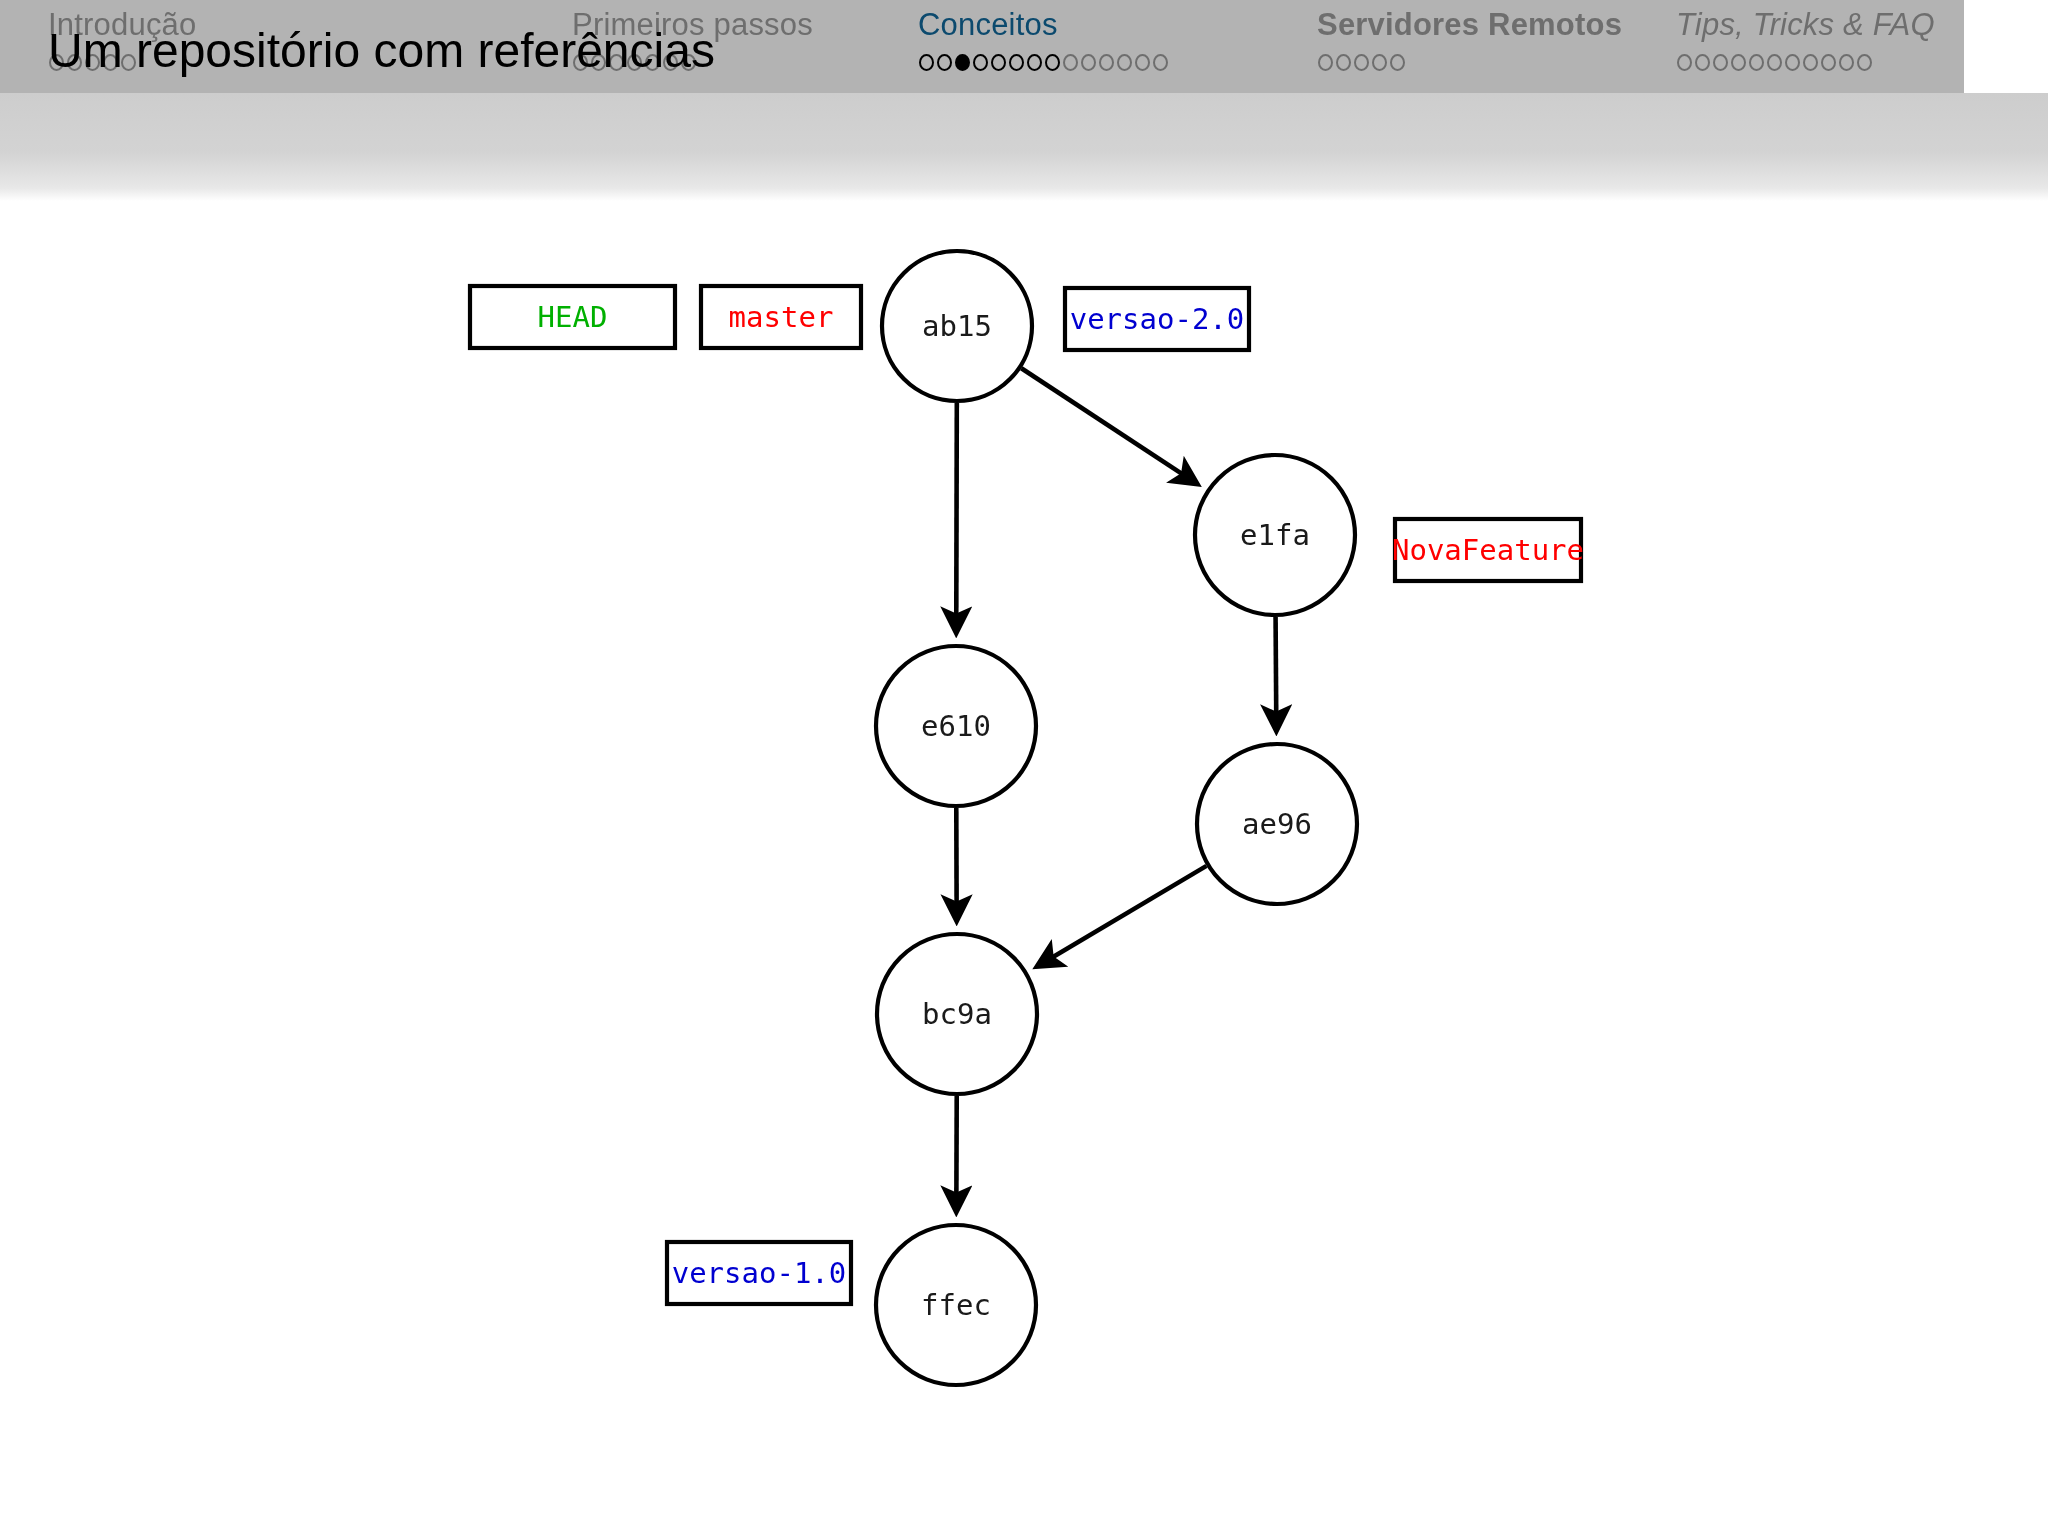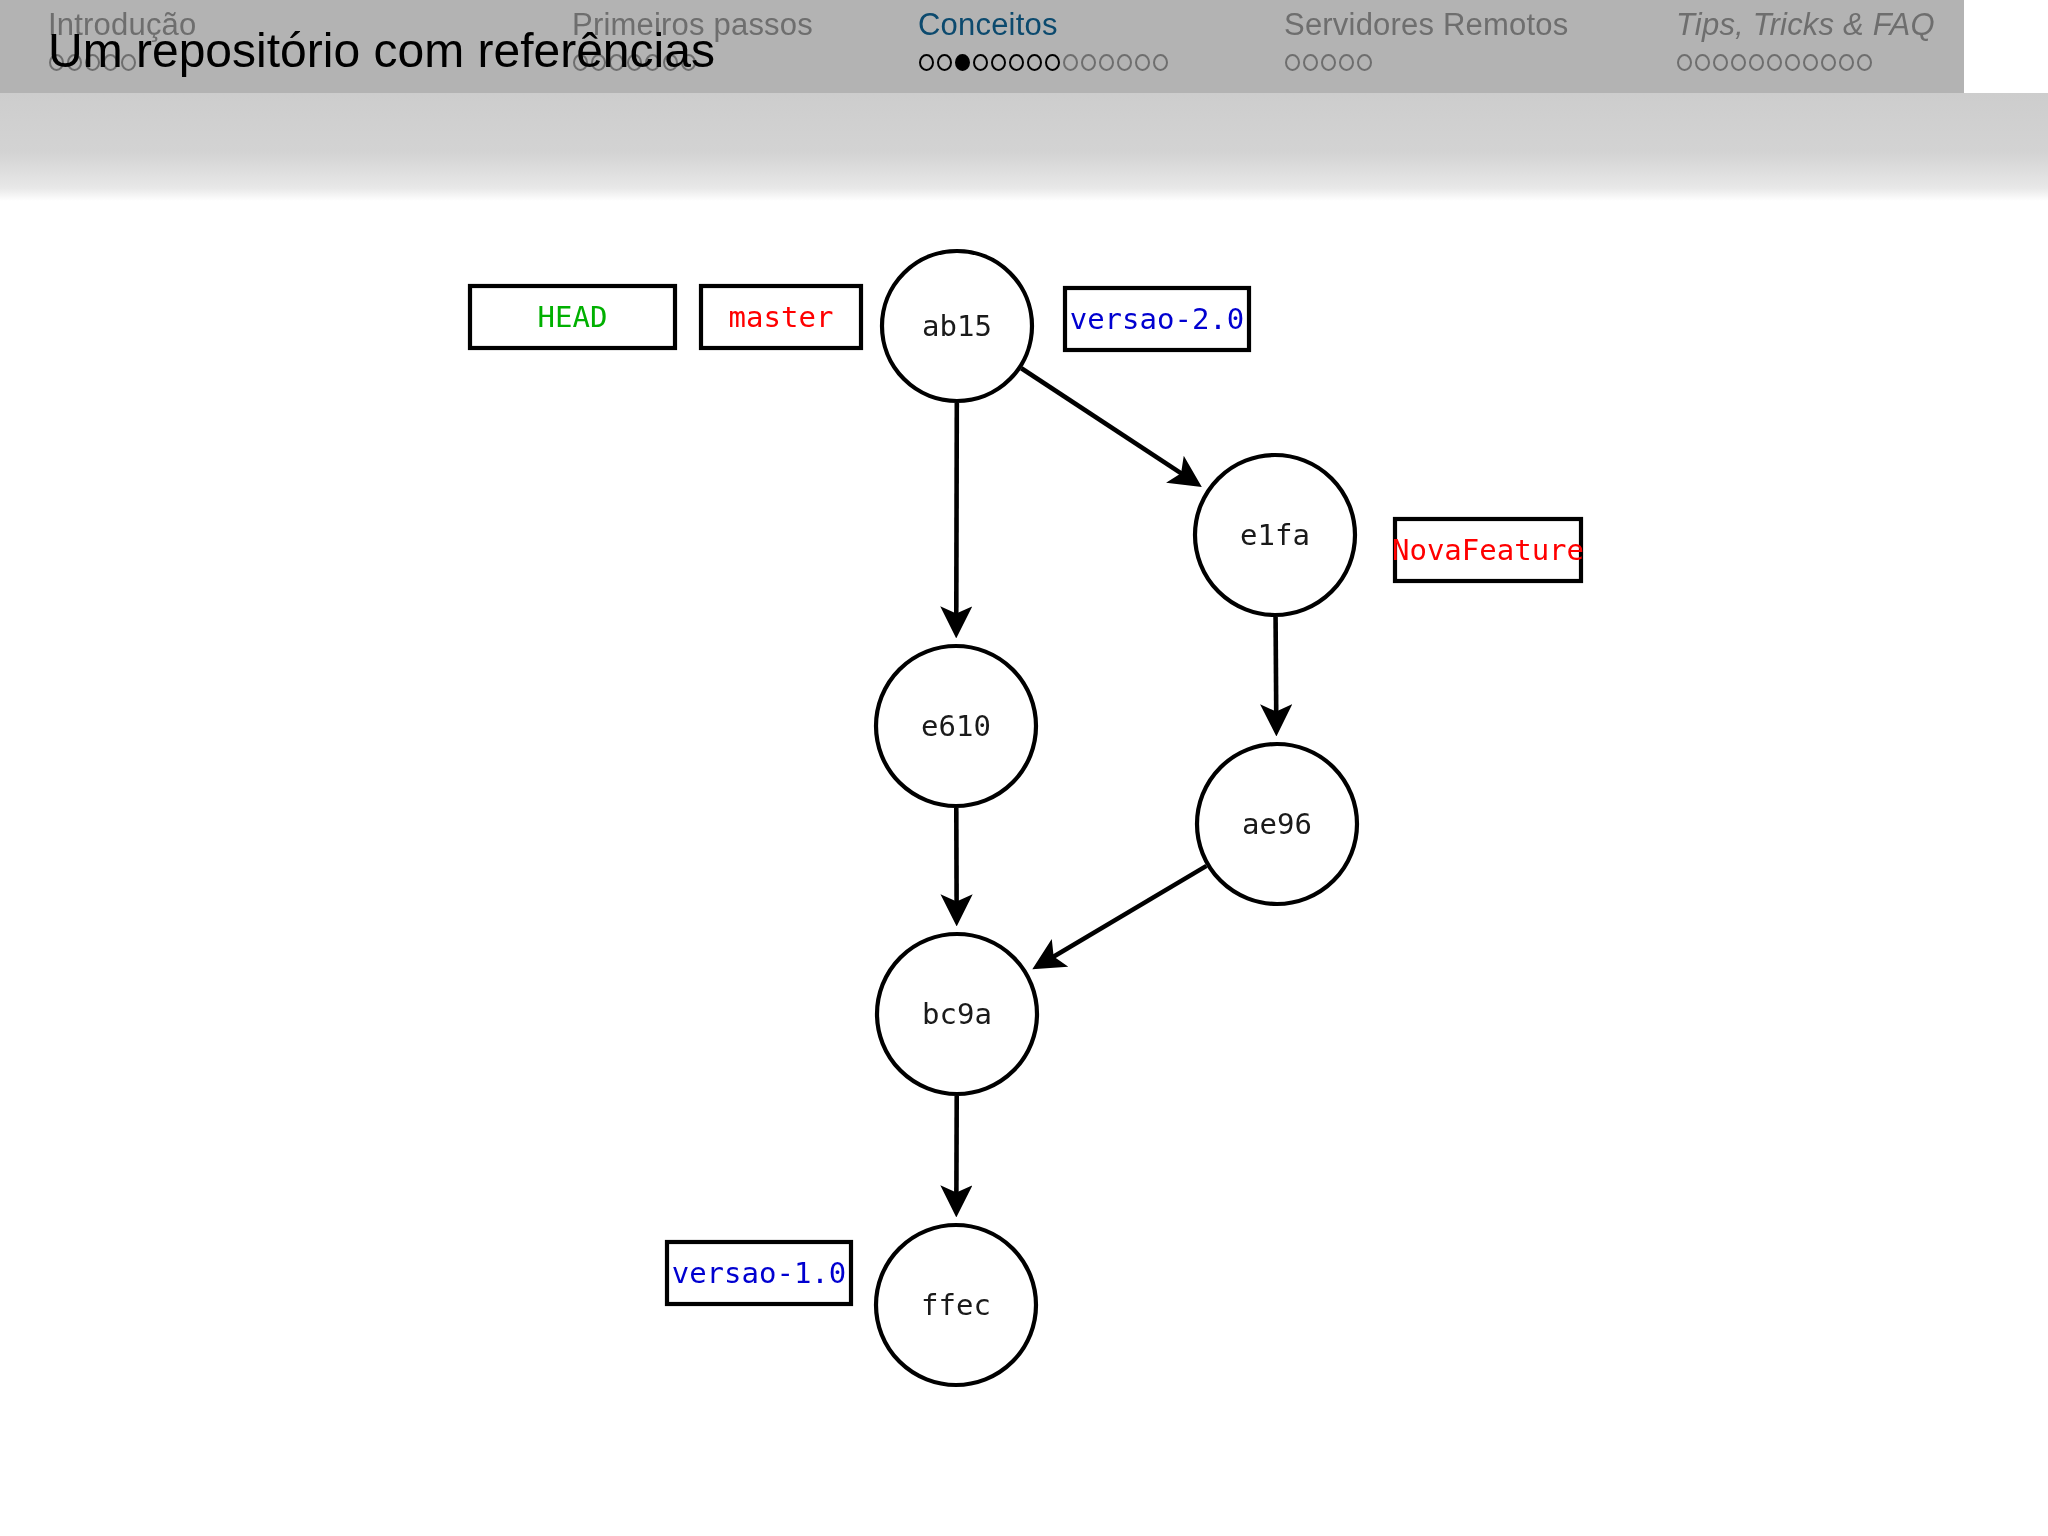--- a/index.html
+++ b/index.html
@@ -167,21 +167,21 @@
           <span class="dot cur-sec"></span>
           <span class="dot cur-sec"></span>
           <span class="dot"></span>
           <span class="dot"></span>
           <span class="dot"></span>
           <span class="dot"></span>
           <span class="dot"></span>
           <span class="dot"></span>
         </div>
       </div>
-      <div class="nav-section" style="left: 1284px;">
+      <div class="nav-section" style="left: 1317px; font-weight: bold;">
         <div class="nav-label">Servidores Remotos</div>
         <div class="nav-dots">
           <span class="dot"></span>
           <span class="dot"></span>
           <span class="dot"></span>
           <span class="dot"></span>
           <span class="dot"></span>
         </div>
       </div>
       <div class="nav-section" style="left: 1676px; font-style: italic;">

